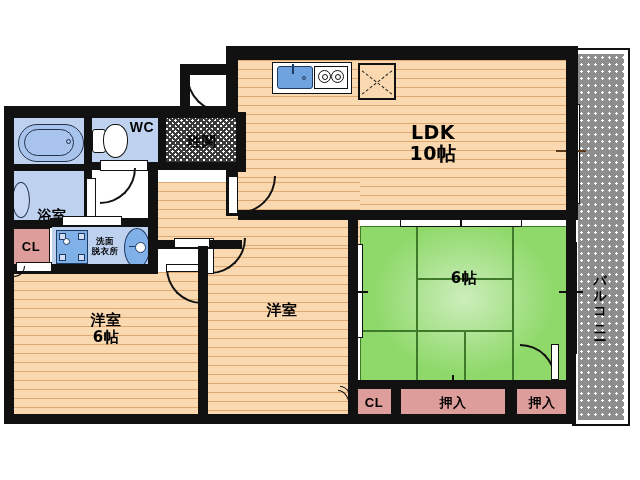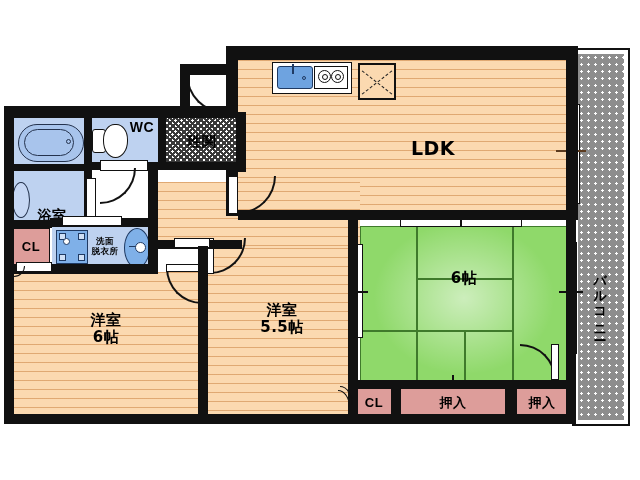--- a/index.html
+++ b/index.html
@@ -104,22 +104,23 @@
 
   <div class="rect floor-balcony" style="left:578px;top:54px;width:46px;height:366px;"></div>
   <div class="rect" style="left:572px;top:48px;width:58px;height:378px;border:2px solid #111;background:transparent;"></div>
   <div class="lbl vert" style="left:592px;top:266px;">バルコニー</div>
 
   <div class="rect floor-wood" style="left:238px;top:60px;width:338px;height:150px;"></div>
 
   <div class="rect floor-wood" style="left:150px;top:182px;width:210px;height:66px;"></div>
   <div class="rect floor-wood" style="left:150px;top:182px;width:88px;height:66px;"></div>
 
-  <div class="lbl lbl-lg" style="left:378px;top:138px;width:110px;text-align:center;">
+  <div class="lbl lbl-lg" style="left:378px;top:122px;width:110px;text-align:center;">
     <span class="jp">LDK</span>
+    <span class="sz">10帖</span>
   </div>
 
   <div class="sink-c" style="left:272px;top:62px;width:78px;height:30px;"></div>
   <div class="sink-basin" style="left:277px;top:66px;width:34px;height:21px;"></div>
   <div class="rect" style="left:292px;top:64px;width:2px;height:10px;background:#1f3a63;"></div>
   <div class="rect" style="left:302px;top:76px;width:4px;height:4px;border:1px solid #1f3a63;border-radius:50%;"></div>
   <div class="stove" style="left:314px;top:66px;width:32px;height:21px;"></div>
   <div class="burner" style="left:318px;top:70px;width:11px;height:11px;"></div>
   <div class="burner" style="left:331px;top:70px;width:11px;height:11px;"></div>
 
@@ -160,21 +161,20 @@
     <span class="jp">洋室</span>
     <span class="sz">6帖</span>
   </div>
 
   <div class="swing bl" style="left:166px;top:268px;width:34px;height:34px;"></div>
   <div class="leaf" style="left:166px;top:264px;width:34px;height:6px;"></div>
 
   <div class="rect floor-wood" style="left:208px;top:248px;width:148px;height:172px;"></div>
   <div class="lbl lbl-md" style="left:234px;top:302px;width:96px;">
     <span class="jp">洋室</span>
-    <span class="sz">5.5帖</span>
   </div>
 
   <div class="swing br" style="left:210px;top:238px;width:34px;height:34px;"></div>
   <div class="leaf" style="left:206px;top:238px;width:6px;height:34px;"></div>
 
   <div class="rect floor-water" style="left:14px;top:118px;width:72px;height:48px;"></div>
   <div class="tub" style="left:18px;top:124px;width:64px;height:36px;"></div>
   <div class="tub-in" style="left:24px;top:129px;width:48px;height:25px;"></div>
   <div class="rect" style="left:66px;top:139px;width:5px;height:5px;border:1.2px solid #24324d;border-radius:50%;"></div>
 

